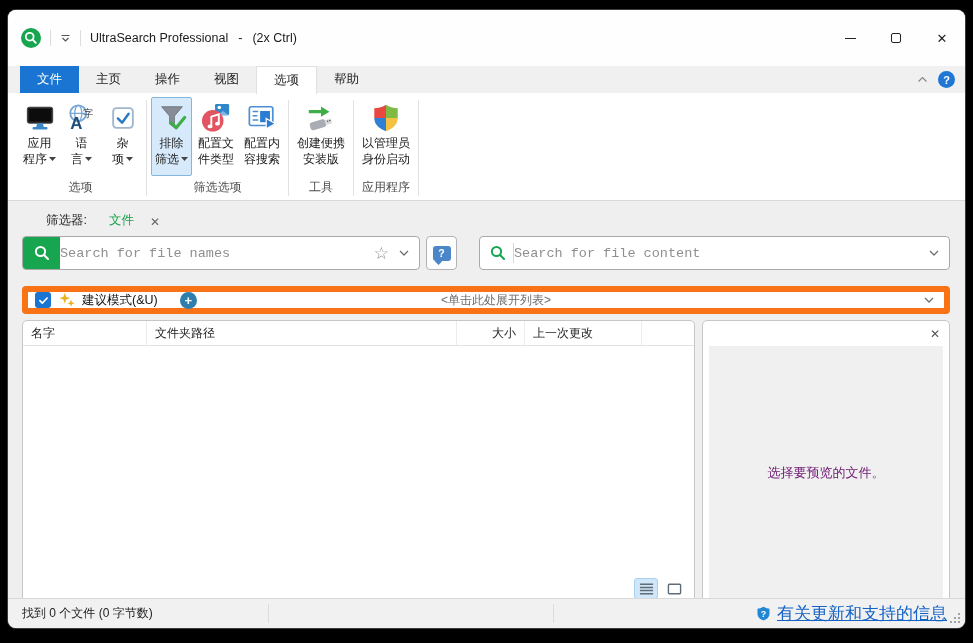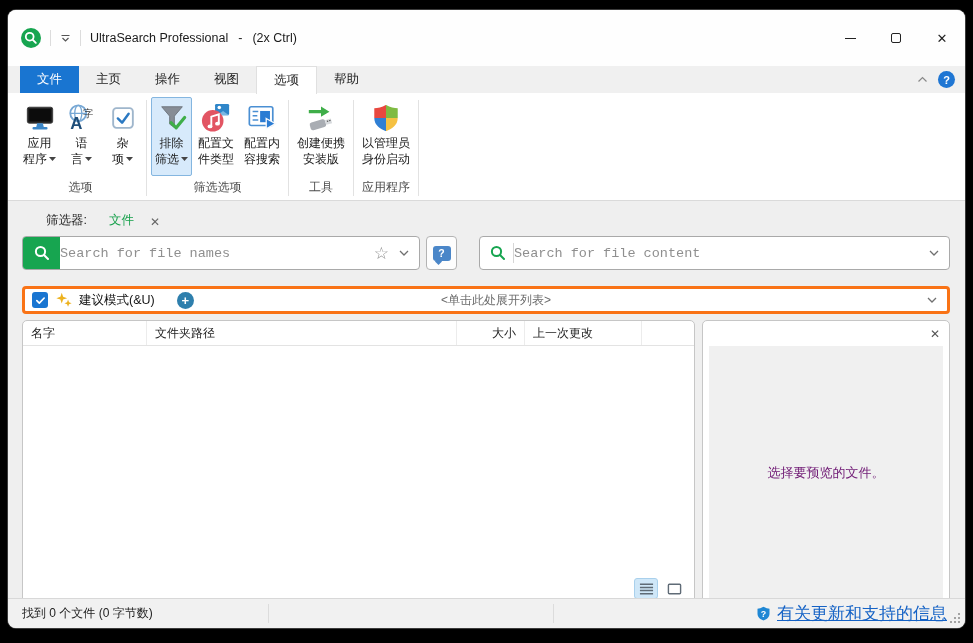--- a/index.html
+++ b/index.html
@@ -65,21 +65,21 @@
   .boxchev { margin-right:10px; display:inline-flex; flex:0 0 auto; }
   .helpbtn { width:31px; height:34px; margin-left:6px; background:#fdfdfd; border:1px solid #b3b3b3; border-radius:4px;
              display:flex; align-items:center; justify-content:center; flex:0 0 auto; }
   .bubble { position:relative; width:18px; height:15px; background:#4a86c8; border-radius:3px; color:#fff; font-size:10.5px; font-weight:bold;
             display:flex; align-items:center; justify-content:center; }
   .bubble::after { content:""; position:absolute; left:3px; bottom:-3px; width:5px; height:5px; background:#4a86c8;
                    transform:rotate(45deg); }
   .sicon-outline { padding:0 6px 0 9px; display:inline-flex; }
   .svline { width:1px; height:20px; background:#d6d6d6; }
 
-  .suggestrow { position:absolute; top:85px; left:14px; right:15px; height:28px; background:#fff; border:3px solid #f97316;
+  .suggestrow { position:absolute; top:85px; left:14px; right:15px; height:28px; background:#fff; border:6px solid #f97316;
                 border-radius:4px; display:flex; align-items:center; }
   .chk { width:16px; height:16px; background:#1975d1; border-radius:3px; margin-left:7px; display:flex; align-items:center; justify-content:center; }
   .sparkles { margin-left:7px; display:inline-flex; }
   .sugg-label { font-size:12.5px; color:#111; margin-left:6px; }
   .plusbtn { width:17px; height:17px; border-radius:50%; background:#2e7fad; color:#fff; margin-left:22px;
              display:flex; align-items:center; justify-content:center; font-size:13px; font-weight:bold; line-height:1; }
   .sugg-hint { position:absolute; left:0; right:0; text-align:center; font-size:12px; color:#6b6b6b; pointer-events:none;padding-left:20px; }
   .sugg-chev { position:absolute; right:10px; display:inline-flex; }
 
   .main { position:absolute; top:119px; left:14px; right:15px; height:286px; display:flex; gap:7px; }

